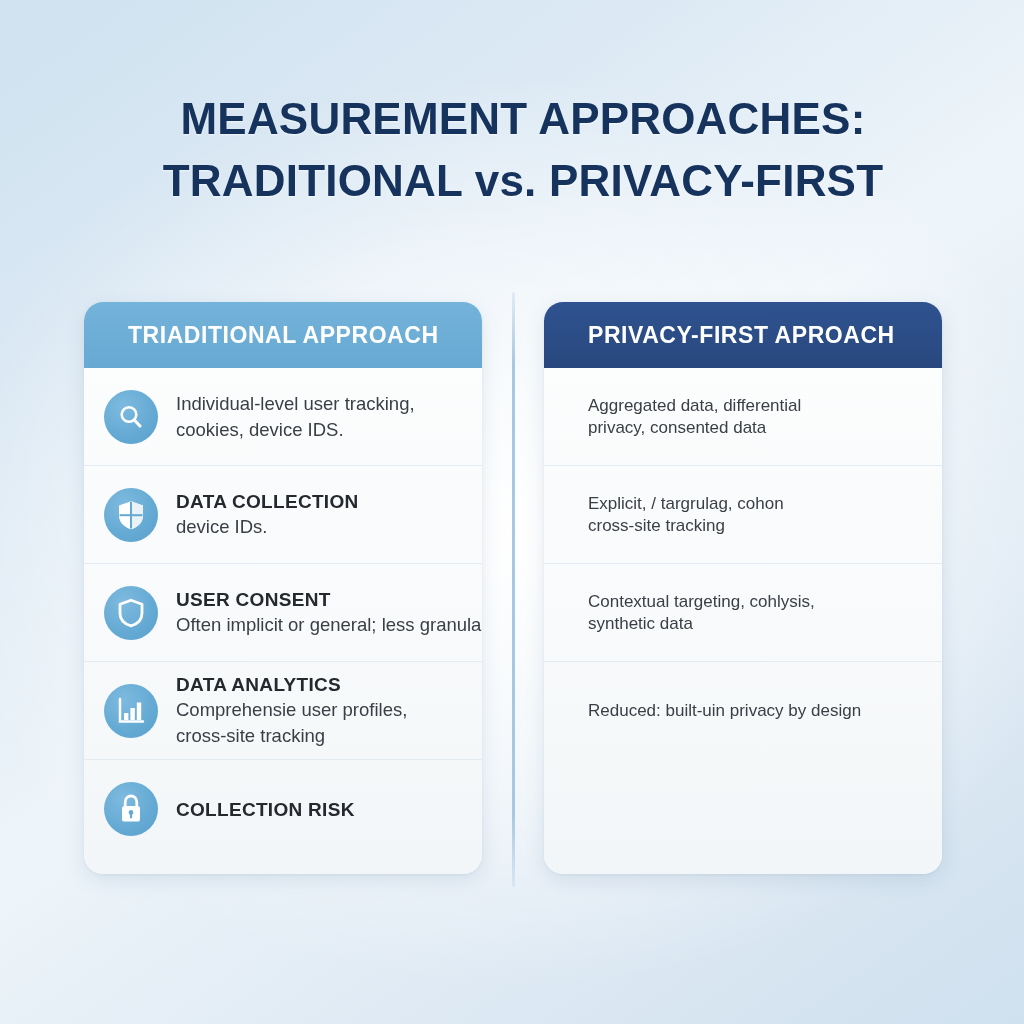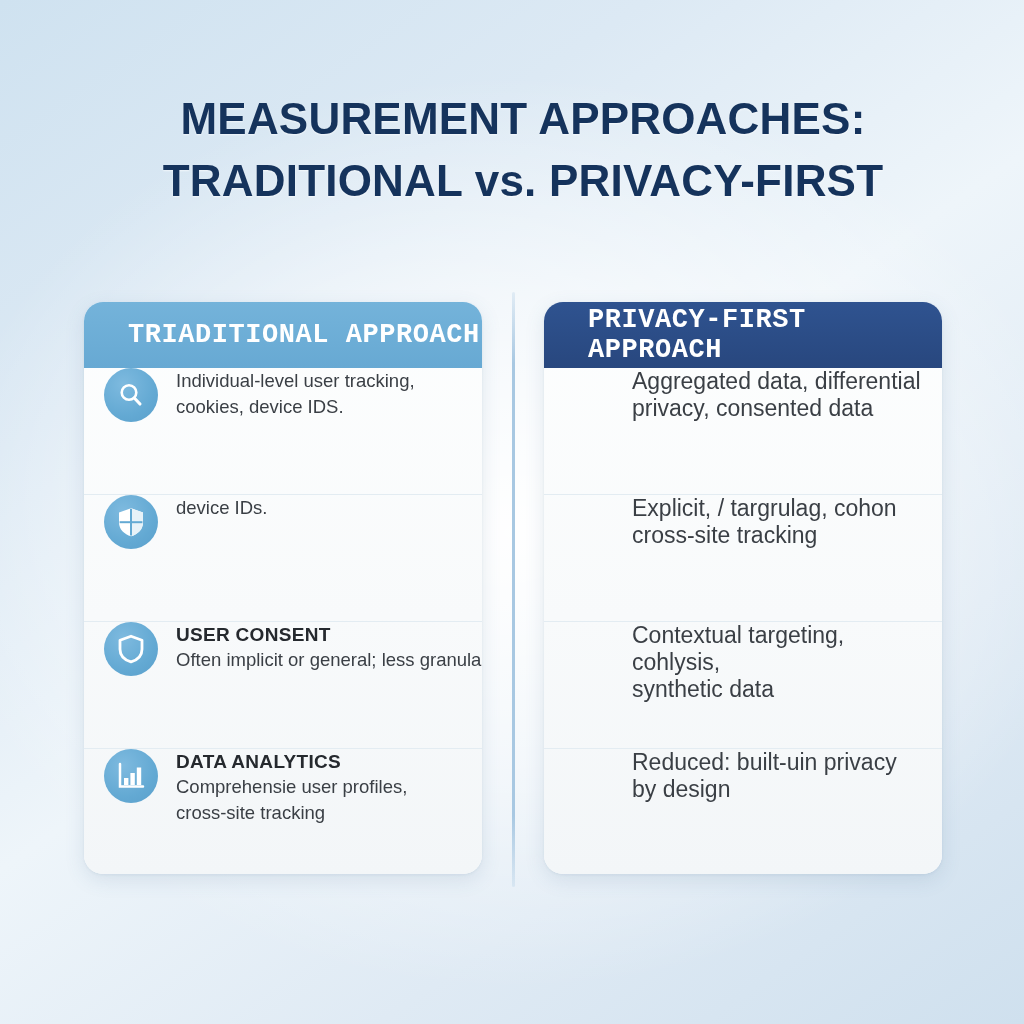--- a/index.html
+++ b/index.html
@@ -82,33 +82,32 @@
   }
   .card-left .card-header {
     background: linear-gradient(to bottom, #74b3da 0%, #67a9d3 100%);
   }
   .card-right .card-header {
     background: linear-gradient(to bottom, #2f5390 0%, #28477e 100%);
   }
   .card-header-label {
     color: #ffffff;
     font-weight: bold;
-    font-size: 27px;
+    font-size: 23px;
     letter-spacing: 0.55px;
-    font-family: Liberation Mono, monospace;
   }
 
   .rows {
     position: relative;
   }
   .row {
     position: relative;
-    height: 127px;
+    height: 98px;
     display: flex;
-    align-items: flex-start;
+    align-items: center;
     box-sizing: border-box;
     border-bottom: 1px solid #e3ecf2;
   }
   .row:last-child { border-bottom: none; }
   .row-left  { padding-left: 20px; }
   .row-right { padding-left: 44px; padding-right: 18px; }
 
   .icon-badge {
     flex: 0 0 auto;
     width: 54px;
@@ -143,23 +142,22 @@
   }
   
   .row-text.overflow {
     white-space: nowrap;
     overflow: visible;
   }
   .row-text.wrap-300 { max-width: 305px; }
 
   .row-right .row-desc {
     color: #3a3f45;
-    font-size: 23px;
-    line-height: 27px;
-    margin-left: 44px;
+    font-size: 17px;
+    line-height: 22px;
   }
 </style>
 </head>
 <body>
 
 <div class="title-block">
   <span class="title-line">MEASUREMENT APPROACHES:</span>
   <span class="title-line"><span>TRADITIONAL </span><span class="lower">vs.</span><span> PRIVACY-FIRST</span></span>
 </div>
 
@@ -188,20 +186,21 @@
       <div class="row row-left">
         <span class="icon-badge">
           <svg width="30" height="32" viewBox="0 0 30 32">
             <path d="M15 2.2 L27 6.6 V16.4 C27 23.4 21.8 28.1 15 30.2 C8.2 28.1 3 23.4 3 16.4 V6.6 Z" fill="#ffffff"></path>
             <path d="M15 2.2 L27 6.6 V16.4 C27 23.4 21.8 28.1 15 30.2 V2.2 Z" fill="#e8f2f8"></path>
             <line x1="15" y1="2.8" x2="15" y2="29.6" stroke="#63a9d3" stroke-width="2"></line>
             <line x1="3.6" y1="16.2" x2="26.4" y2="16.2" stroke="#63a9d3" stroke-width="2"></line>
           </svg>
         </span>
         <span class="row-text wrap-300">
+          <span class="row-title">DATA COLLECTION</span>
           <span class="row-desc">device IDs.</span>
         </span>
       </div>
 
       <div class="row row-left">
         <span class="icon-badge">
           <svg width="30" height="32" viewBox="0 0 30 32">
             <path d="M15 3.2 L26 7.2 V16.2 C26 22.6 21.3 27 15 28.9 C8.7 27 4 22.6 4 16.2 V7.2 Z" fill="none" stroke="#ffffff" stroke-width="2.8" stroke-linejoin="round"></path>
           </svg>
         </span>
@@ -240,21 +239,21 @@
         </span>
       </div>
 
     </div>
   </div>
 </div>
 
 <div class="card card-right">
   <div class="card-inner">
     <div class="card-header">
-      <span class="card-header-label">PRIVACY-FIRST APPROACH</span>
+      <span class="card-header-label">PRIVACY-FIRST APROACH</span>
     </div>
     <div class="rows">
 
       <div class="row row-right">
         <span class="row-text">
           <span class="row-desc">Aggregated data, differential<br>privacy, consented data</span>
         </span>
       </div>
 
 

